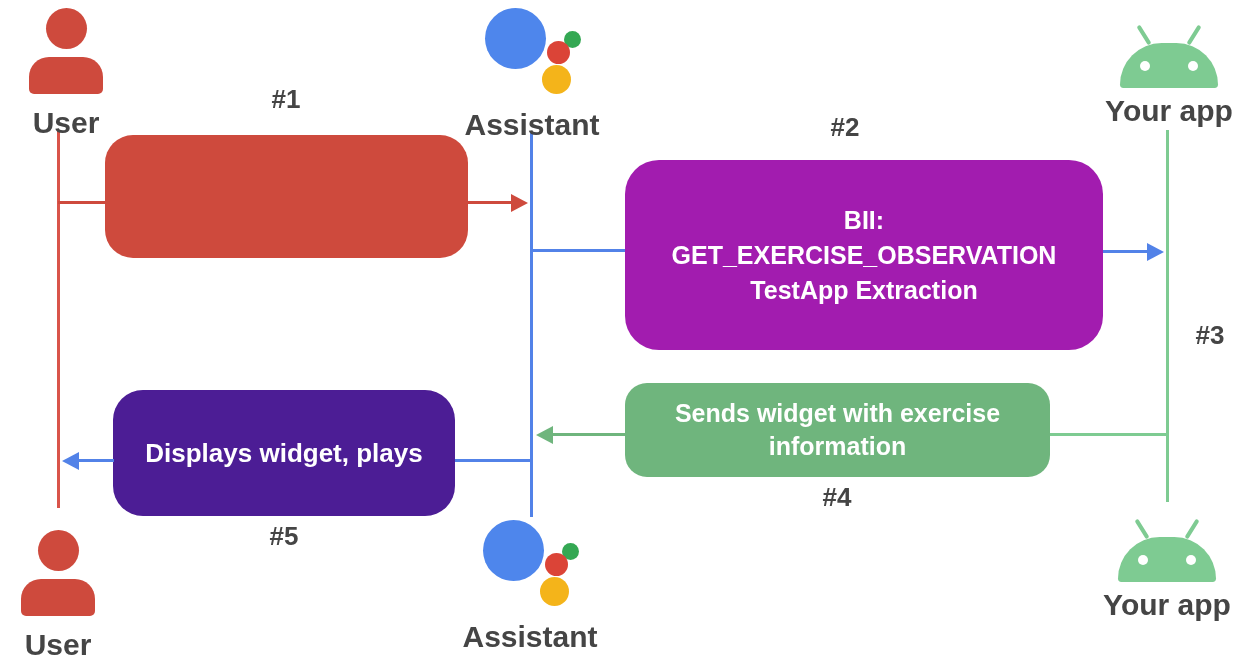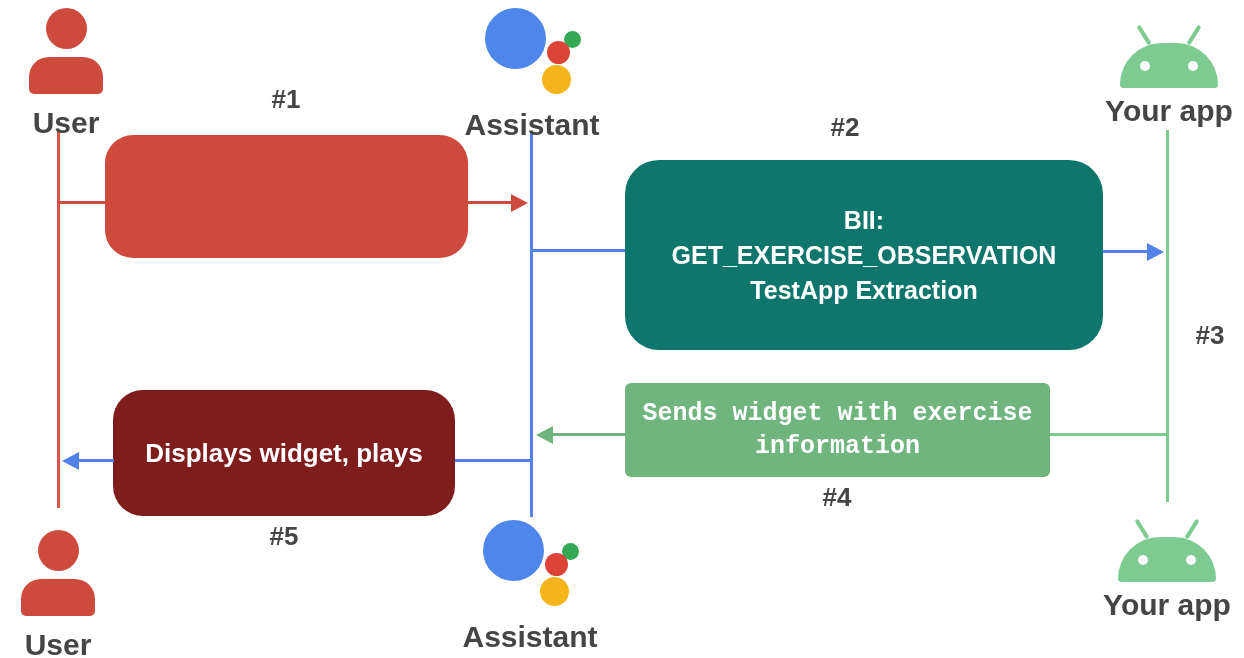--- a/index.html
+++ b/index.html
@@ -26,23 +26,23 @@
   .arr.left.blue   { border-right:17px solid #5282e8; }
   .arr.left.green  { border-right:17px solid #6fb57d; }
 
   
   .msg-box {
     position:absolute; color:#ffffff; font-weight:bold; font-size:25px; line-height:35px;
     display:flex; flex-direction:column; justify-content:center; align-items:center;
     text-align:center; box-sizing:border-box; padding:6px 12px;
   }
   .msg-box.red   { background:#ce4a3d; border-radius:28px; font-size:26px; }
-  .msg-box.blue2 { background:#0f766e; border-radius:34px; }
-  .msg-box.green { background:#6fb57d; border-radius:6px; line-height:33px;font-family:Liberation Mono, monospace; }
-  .msg-box.blue5 { background:#7f1d1d; border-radius:30px; font-size:26px; }
+  .msg-box.blue2 { background:#a21caf; border-radius:34px; }
+  .msg-box.green { background:#6fb57d; border-radius:22px; line-height:33px; }
+  .msg-box.blue5 { background:#4c1d95; border-radius:30px; font-size:26px; }
 
   
   .step-label {
     position:absolute; width:100px; text-align:center;
     color:#454545; font-weight:bold; font-size:26px;
   }
 
   
   .actor { position:absolute; display:flex; flex-direction:column; align-items:center; }
   .actor-label { color:#454545; font-weight:bold; font-size:30px; white-space:nowrap; }

